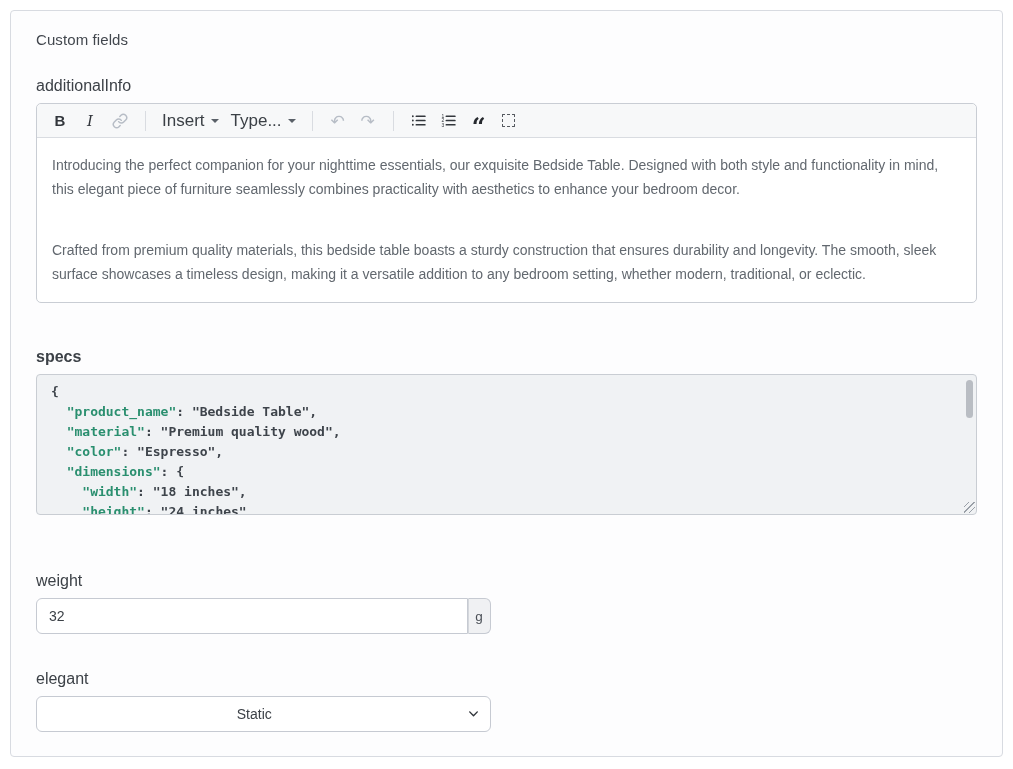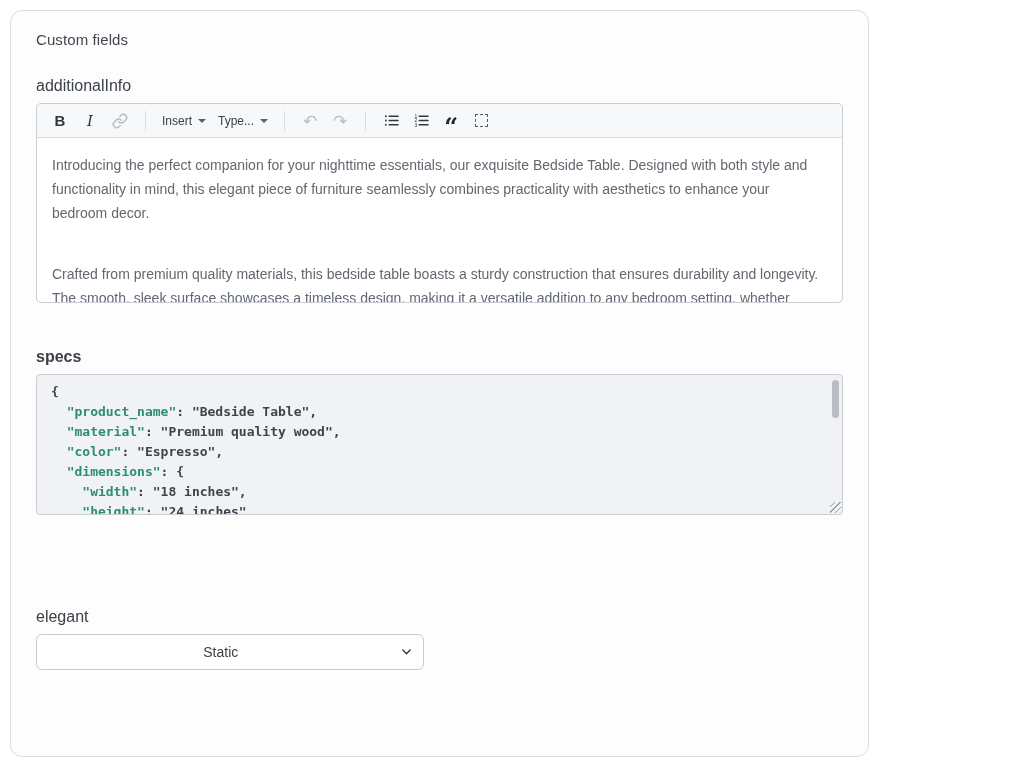--- a/index.html
+++ b/index.html
@@ -1,21 +1,21 @@
 <!DOCTYPE html>
 <html><head>
 <meta charset="utf-8">
 <style>
   * { box-sizing: border-box; margin: 0; padding: 0; }
   html, body { width: 1013px; height: 769px; background: #ffffff; font-family: "Liberation Sans", "DejaVu Sans", sans-serif; }
   .card {
-    width: 859px; height: 747px; margin: 10px;
+    width: 993px; height: 747px; margin: 10px;
     background: #fdfdfe;
     border: 1px solid #d8dbe1;
-    border-radius: 12px;
+    border-radius: 4px;
     padding: 20px 25px 24px 25px;
   }
   .card-title { font-size: 15px; color: #42474e; font-weight: 500; letter-spacing: .1px; }
   .field-label { display: block; font-size: 16px; color: #3c4147; margin-bottom: 8px; }
   .section-info { margin-top: 29px; }
 
   
   .rte { border: 1px solid #c9cdd4; border-radius: 5px; background: #ffffff; height: 200px; overflow: hidden; }
   .rte-toolbar {
     height: 34px; background: #f7f8f9; border-bottom: 1px solid #d9dce1;
@@ -24,21 +24,21 @@
   }
   .tb-btn {
     background: none; border: none; cursor: pointer; color: #32363c;
     height: 26px; min-width: 26px; display: inline-flex; align-items: center; justify-content: center;
     font-family: "Liberation Sans", sans-serif; font-size: 14px; border-radius: 3px; padding: 0 4px;
   }
   .tb-bold { font-weight: bold; font-size: 15px; }
   .tb-italic { font-family: "DejaVu Serif", serif; font-style: italic; font-size: 15px; }
   .tb-disabled { color: #b7bdc6; }
   .tb-divider { width: 1px; height: 20px; background: #d9dce1; margin: 0 8px; }
-  .tb-menu { font-size: 12px; color: #3b4046; gap: 6px; }
+  .tb-menu { font-size: 17px; color: #3b4046; gap: 6px; }
   .tb-caret {
     width: 0; height: 0; border-left: 4px solid transparent; border-right: 4px solid transparent;
     border-top: 4.5px solid #5a6068; display: inline-block; margin-top: 1px;
   }
   .tb-undo, .tb-redo { font-size: 17px; font-family: "DejaVu Sans", sans-serif; }
   .tb-quote { font-family: "DejaVu Serif", serif; font-weight: bold; font-size: 24px; line-height: 10px; padding-top: 12px; color: #26292e; }
   .tb-dashed-square { width: 13px; height: 13px; border: 1.6px dashed #55595f; border-radius: 1px; display: inline-block; }
   .tb-icon-svg { display: inline-flex; }
   .rte-content { padding: 15px 15px; font-size: 14px; line-height: 24px; color: #62686f; }
   .rte-content p + p { margin-top: 37px; }
@@ -177,20 +177,27 @@
           <div class="code-line">  <span class="json-key">"dimensions"</span>: {</div>
           <div class="code-line">    <span class="json-key">"width"</span>: "18 inches",</div>
           <div class="code-line">    <span class="json-key">"height"</span>: "24 inches",</div>
         </div>
       <span class="code-scrollbar-thumb"></span>
       <span class="code-resize-handle"></span>
     </div>
   </div>
 
   <div class="row row-weight">
+    <div>
+      <label class="field-label">weight</label>
+      <div class="input-group">
+        <input class="text-input has-suffix" type="text" value="32" style="">
+        <span class="addon addon-suffix">g</span>
+      </div>
+    </div>
   </div>
 
   <div class="row row-page">
     <div>
       <label class="field-label">elegant</label>
       <div class="select-wrap">
         <select class="select-input">
           <option>Static</option>
         </select>
         <span class="select-chevron">

